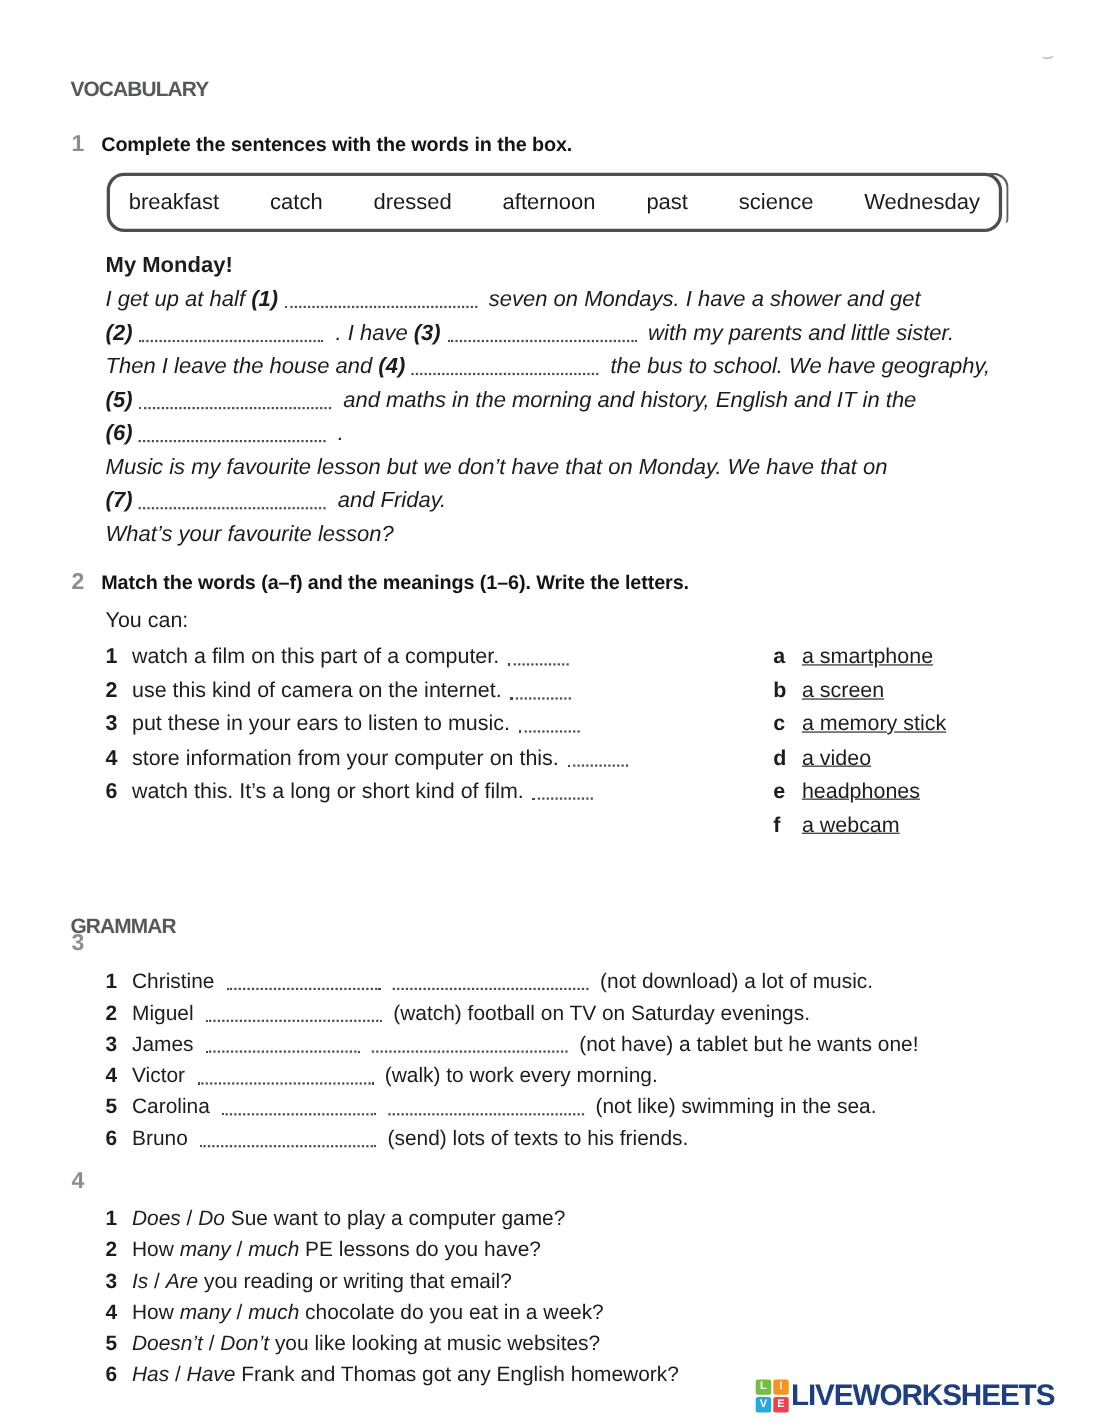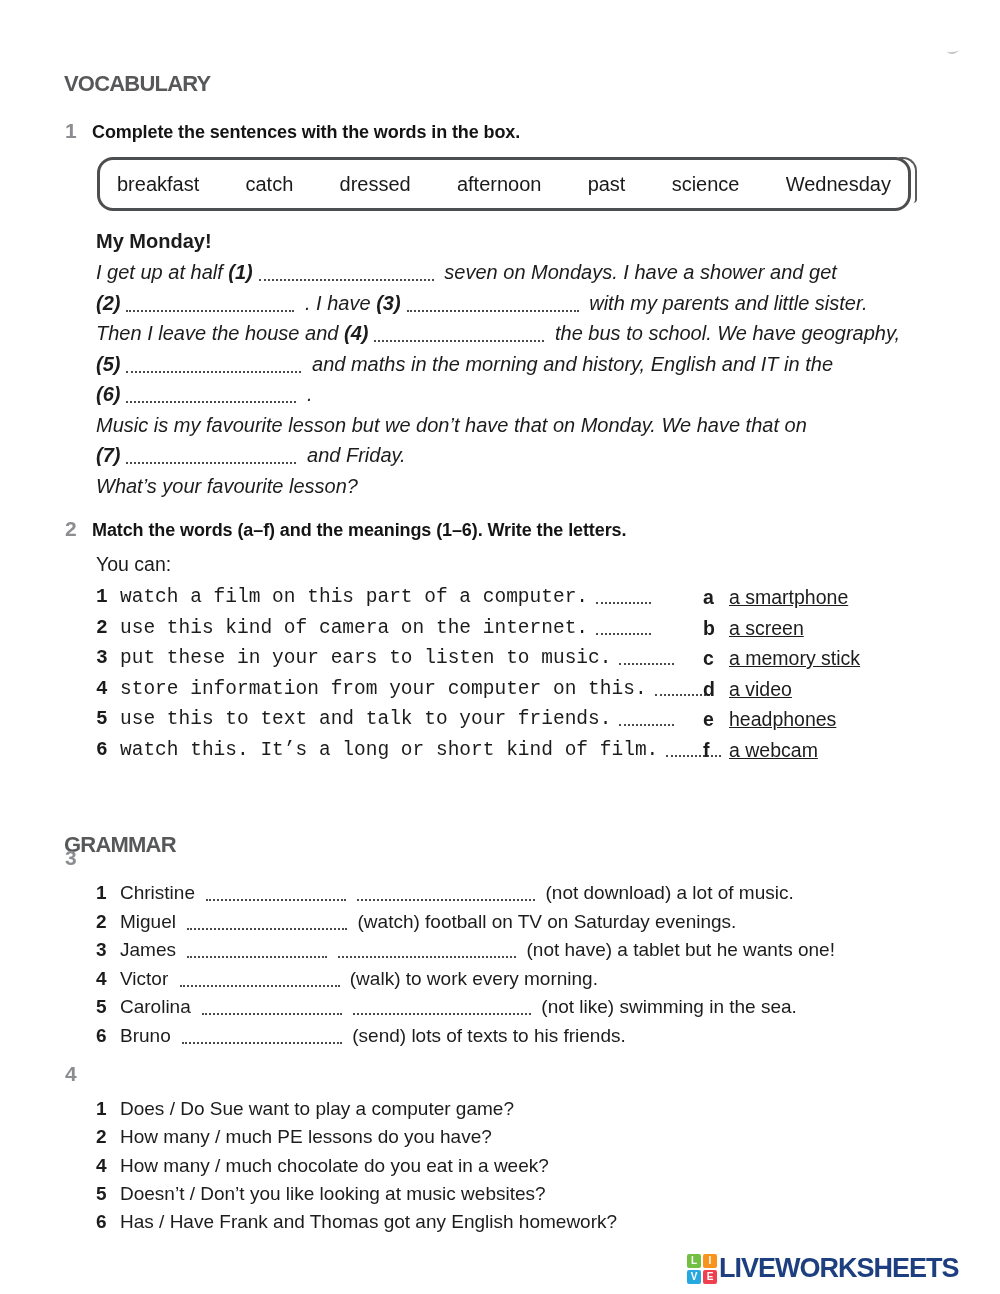--- a/index.html
+++ b/index.html
@@ -11,21 +11,21 @@
     color:#1c1c1c;
     overflow:hidden;
   }
   .corner-mark{
     position:absolute;left:947px;top:47px;width:11px;height:5px;
     border-bottom:2px solid #c3c3c3;border-radius:50%;
     transform:rotate(-6deg);
   }
   .sec-heading{
     position:absolute;left:64px;margin:0;
-    font-size:22px;font-weight:bold;color:#57585a;letter-spacing:-0.8px;
+    font-size:19px;font-weight:bold;color:#57585a;letter-spacing:-0.8px;
   }
   .ex-header{
     position:absolute;left:65px;display:flex;align-items:baseline;width:900px;
   }
   .ex-num{
     font-size:21px;font-weight:bold;color:#8b8d90;width:27px;flex:0 0 27px;
   }
   .ex-instr{
     font-size:18px;font-weight:bold;color:#141414;letter-spacing:-0.1px;
   }
@@ -37,29 +37,29 @@
   }
   .word-box::after{
     content:"";position:absolute;top:-3px;right:-9px;width:16px;height:44px;
     border-top:2.5px solid #5a5b5d;border-right:2.5px solid #5a5b5d;
     border-top-right-radius:14px;border-bottom-right-radius:4px;
   }
   .story{position:absolute;left:96px;width:880px;font-size:20px;}
   .story-title{font-weight:bold;line-height:31px;}
   .story-line{line-height:30.5px;white-space:nowrap;font-style:italic;}
   .bd{font-weight:bold;}
-  .it{}
+  .it{font-style:italic;}
   .blank{
     display:inline-block;height:15px;vertical-align:-2px;
     border-bottom:2px dotted #4a4a4a;margin:0 5px 0 6px;
   }
   .blank-short{width:55px;margin-left:8px;}
   .you-can{position:absolute;left:96px;font-size:19.5px;}
   .match-rows{position:absolute;left:96px;width:560px;}
-  .match-row{line-height:30.6px;white-space:nowrap;font-family:Liberation Mono, monospace;}
+  .match-row{line-height:30.6px;white-space:nowrap;}
   .item-num{display:inline-block;width:24px;font-weight:bold;}
   .match-options{position:absolute;left:703px;width:260px;text-decoration:underline;}
   .option-row{line-height:30.6px;white-space:nowrap;}
   .opt-letter{display:inline-block;width:26px;font-weight:bold;}
   .match-rows,.match-options{font-size:19.5px;}
   .gram-rows{position:absolute;left:96px;width:880px;font-size:19px;}
   .gram-row{line-height:28.5px;white-space:nowrap;}
   .q-rows{position:absolute;left:96px;width:880px;font-size:19px;}
   .q-row{line-height:28.3px;white-space:nowrap;}
   .logo{
@@ -137,23 +137,20 @@
       </div>
 
       <div class="match-row">
         <span class="item-num">3</span><span class="item-text">put these in your ears to listen to music.</span><span class="blank blank-short"></span>
       </div>
 
       <div class="match-row">
         <span class="item-num">4</span><span class="item-text">store information from your computer on this.</span><span class="blank blank-short"></span>
       </div>
 
-      <div class="match-row">
-        <span class="item-num">5</span><span class="item-text">use this to text and talk to your friends.</span><span class="blank blank-short"></span>
-      </div>
 
       <div class="match-row">
         <span class="item-num">6</span><span class="item-text">watch this. It’s a long or short kind of film.</span><span class="blank blank-short"></span>
       </div>
     </div>
 
   <div class="match-options" style="top:582px">
 
       <div class="option-row">
         <span class="opt-letter">a</span><span class="opt-text">a smartphone</span>
@@ -220,20 +217,23 @@
   <div class="q-rows" style="top:1095px">
 
       <div class="q-row">
         <span class="item-num">1</span><span><span class="it">Does</span><span> / </span><span class="it">Do</span><span> Sue want to play a computer game?</span></span>
       </div>
 
       <div class="q-row">
         <span class="item-num">2</span><span><span>How </span><span class="it">many</span><span> / </span><span class="it">much</span><span> PE lessons do you have?</span></span>
       </div>
 
+      <div class="q-row">
+        <span class="item-num">3</span><span><span class="it">Is</span><span> / </span><span class="it">Are</span><span> you reading or writing that email?</span></span>
+      </div>
 
       <div class="q-row">
         <span class="item-num">4</span><span><span>How </span><span class="it">many</span><span> / </span><span class="it">much</span><span> chocolate do you eat in a week?</span></span>
       </div>
 
       <div class="q-row">
         <span class="item-num">5</span><span><span class="it">Doesn’t</span><span> / </span><span class="it">Don’t</span><span> you like looking at music websites?</span></span>
       </div>
 
       <div class="q-row">

